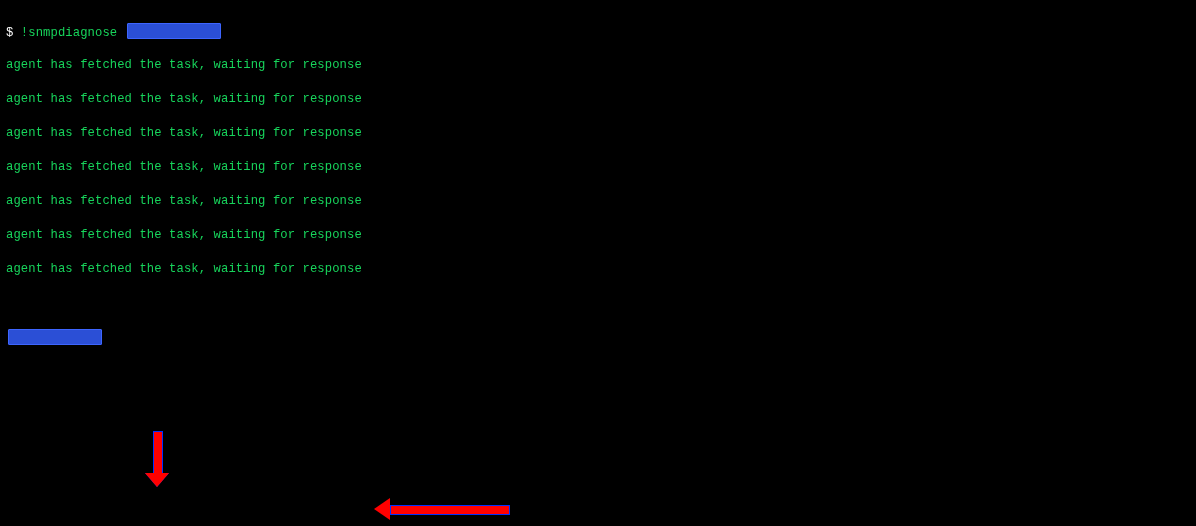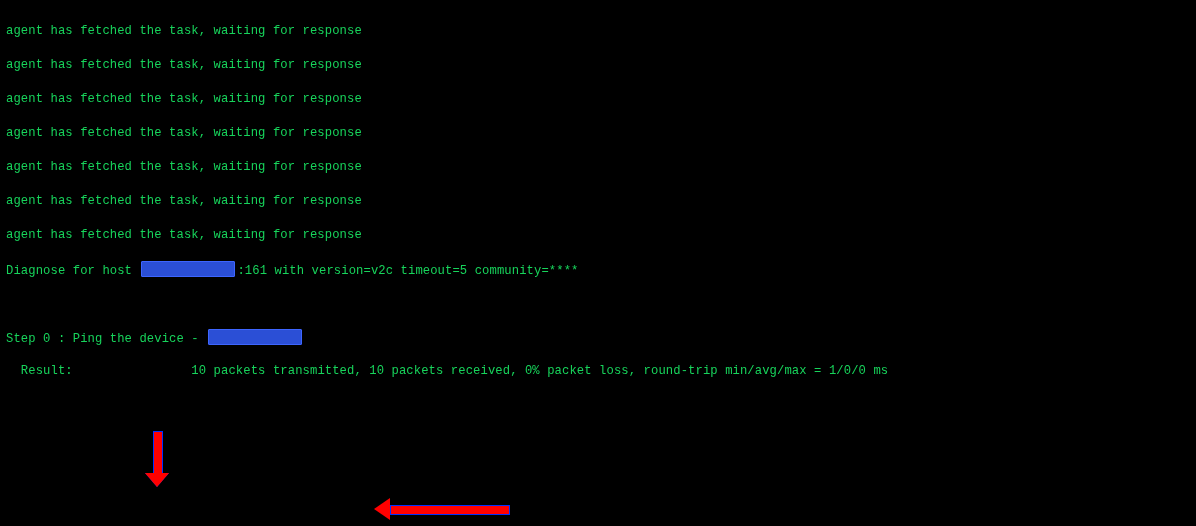--- a/index.html
+++ b/index.html
@@ -15,31 +15,30 @@
   .arrow-down .head2{position:absolute;left:-4px;top:41px;width:0;height:0;border-left:14px solid transparent;border-right:14px solid transparent;border-top:16px solid #0031ff;z-index:-1}
   .arrow-left{position:absolute;left:374px;top:500px;width:140px;height:18px}
   .arrow-left .shaft{position:absolute;left:16px;top:5px;width:118px;height:8px;background:#ff0000;border:1px solid #0031ff}
   .arrow-left .head{position:absolute;left:0;top:-2px;width:0;height:0;border-top:11px solid transparent;border-bottom:11px solid transparent;border-right:16px solid #ff0000}
   .arrow-left .head2{position:absolute;left:-2px;top:-4px;width:0;height:0;border-top:13px solid transparent;border-bottom:13px solid transparent;border-right:18px solid #0031ff;z-index:-1}
 </style>
 </head>
 <body>
 
 <div class="term">
+<span class="line"><span class="prompt">$ </span><span>!snmpdiagnose </span><span class="redact"></span></span>
 <span class="line">agent has fetched the task, waiting for response</span>
 <span class="line">agent has fetched the task, waiting for response</span>
 <span class="line">agent has fetched the task, waiting for response</span>
 <span class="line">agent has fetched the task, waiting for response</span>
 <span class="line">agent has fetched the task, waiting for response</span>
 <span class="line">agent has fetched the task, waiting for response</span>
 <span class="line">agent has fetched the task, waiting for response</span>
-<span class="line"><span>Diagnose for host </span><span class="redact"></span><span>:161 with version=v2c timeout=5 community=****</span></span>
 <span class="line sp2"></span>
-<span class="line"><span>Step 0 : Ping the device - </span><span class="redact"></span></span>
-<span class="line"><span>  Result:                </span><span>10 packets transmitted, 10 packets received, 0% packet loss, round-trip min/avg/max = 1/0/0 ms</span></span>
+<span class="line"><span class="redact"></span></span>
 <span class="line sp2"></span>
 
 
 
 
 
 
 
 
 

